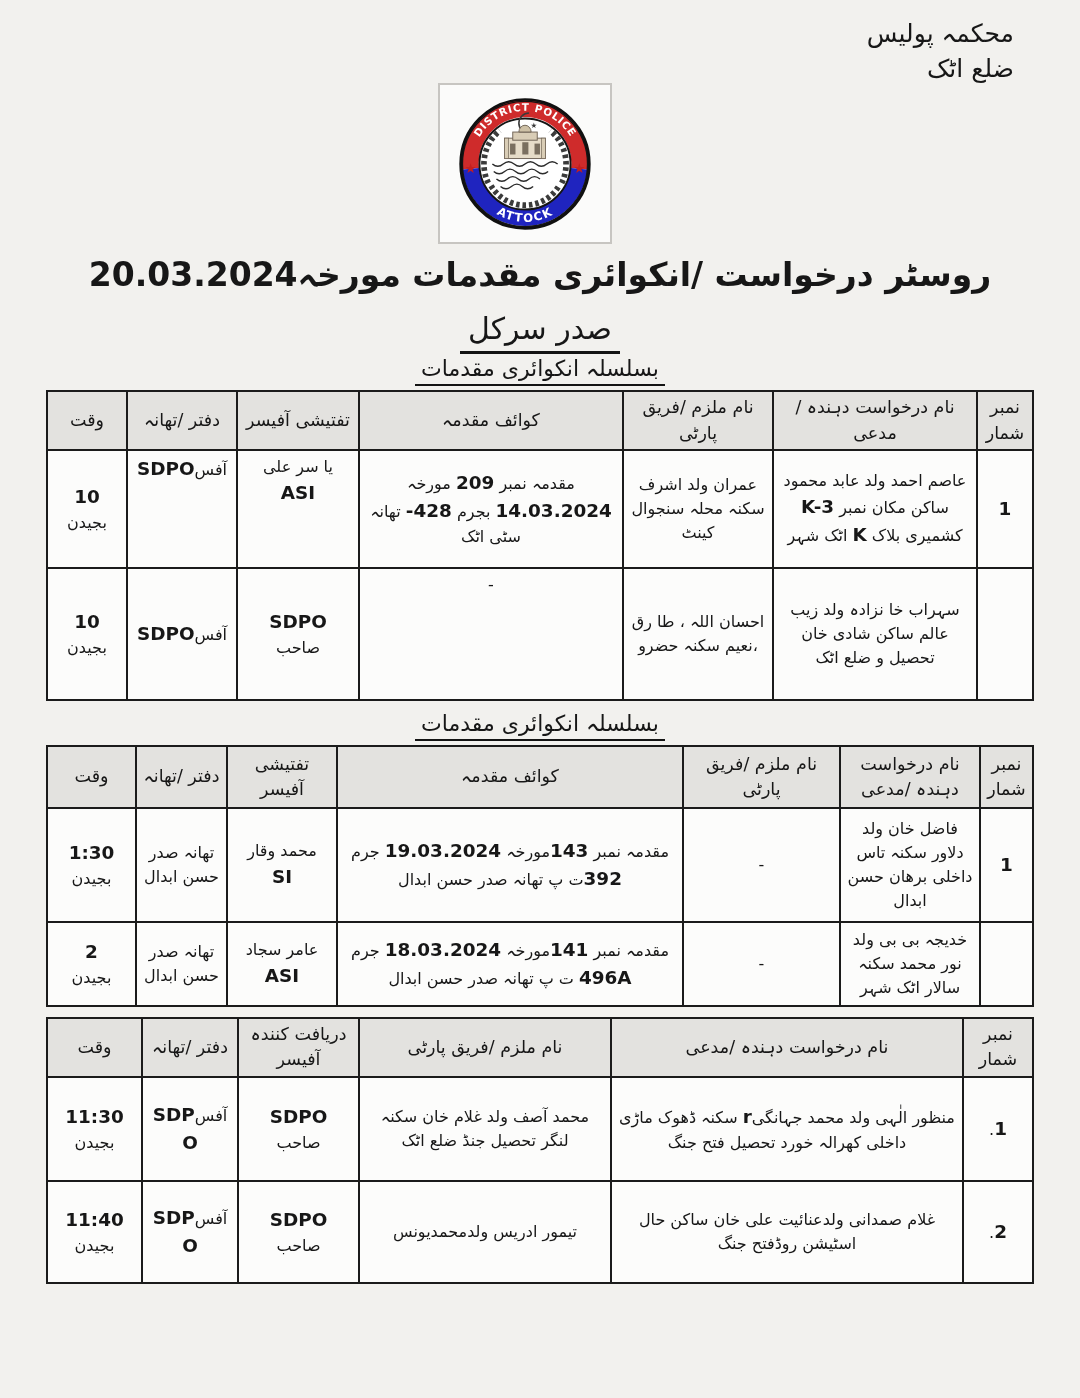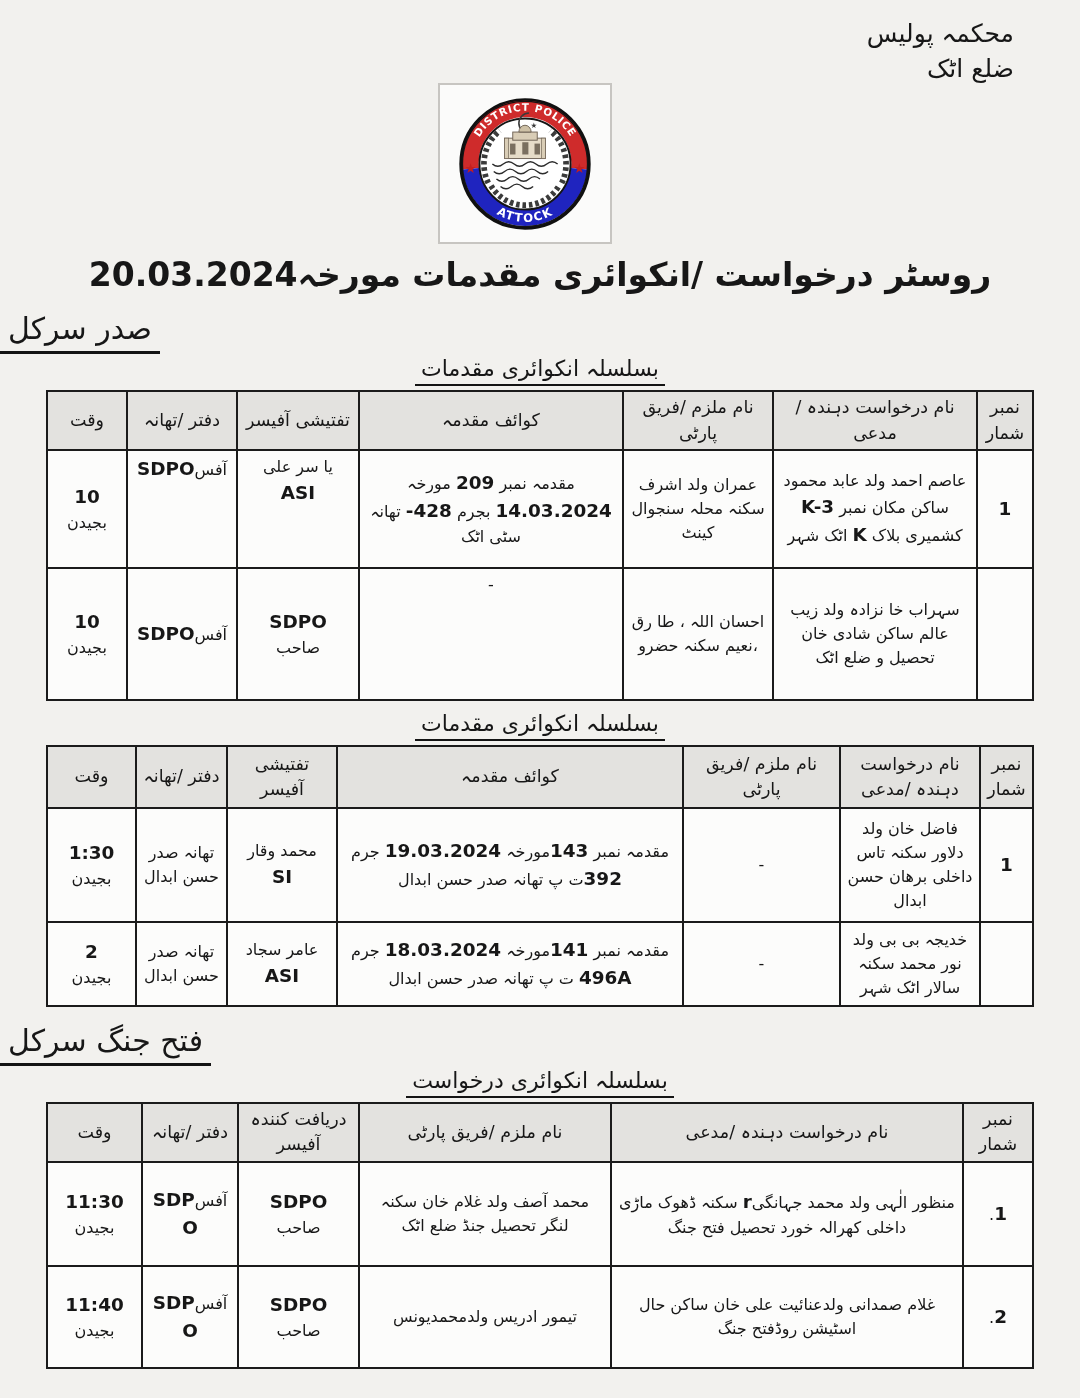--- a/index.html
+++ b/index.html
@@ -18,21 +18,21 @@
     position:absolute;top:83px;left:438px;width:170px;height:157px;
     border:2px solid #c7c5c1;background:#fbfbfa;
     display:flex;align-items:center;justify-content:center;
   }
   
   .content{position:absolute;top:254px;left:0;right:0;}
   .main-title{
     text-align:center;font-weight:bold;font-size:33px;line-height:1.25;
     margin:0 40px 6px 40px;
   }
-  .sec-heading{text-align:left;font-size:30px;font-weight:400;margin:16px 0 2px;}
+  .sec-heading{text-align:center;font-size:30px;font-weight:400;margin:16px 0 2px;}
   .sec-subheading{text-align:center;font-size:22px;font-weight:400;margin:2px 0 4px;}
   .u{display:inline-block;border-bottom:3px solid #141414;padding:0 8px 5px;}
   .u2{display:inline-block;border-bottom:2px solid #141414;padding:0 6px 3px;text-align:center;}
   
   table.roster{
     width:986px;margin:4px 46px 10px 48px;
     border-collapse:collapse;table-layout:fixed;direction:rtl;
     background:#fcfcfb;
   }
   .roster th,.roster td{
@@ -216,26 +216,20 @@
       <td class="auto-bold">مقدمہ نمبر <b>141</b>مورخہ <b>18.03.2024</b> جرم <b>496A</b> ت پ تھانہ صدر حسن ابدال</td>
       <td class="auto-bold">عامر سجاد
 <b>ASI</b></td>
       <td class="auto-bold cell-office-plain">تھانہ صدر حسن ابدال</td>
       <td class="cell-time auto-bold" style="vertical-align:middle"><b>2</b>
 بجیدن</td>
     </tr>
   </tbody>
     </table>
 
-  <div class="sec-heading">
-    <span class="u">فتح جنگ    سرکل</span>
-  </div>
-  <div class="sec-subheading">
-    <span class="u2">بسلسلہ انکوائری  درخواست</span>
-  </div>
 
   <table class="roster">
     <colgroup>
       <col style="width:70px">
         <col style="width:352px">
         <col style="width:252px">
       <col style="width:121px">
         <col style="width:96px">
         <col style="width:95px">
     </colgroup>

